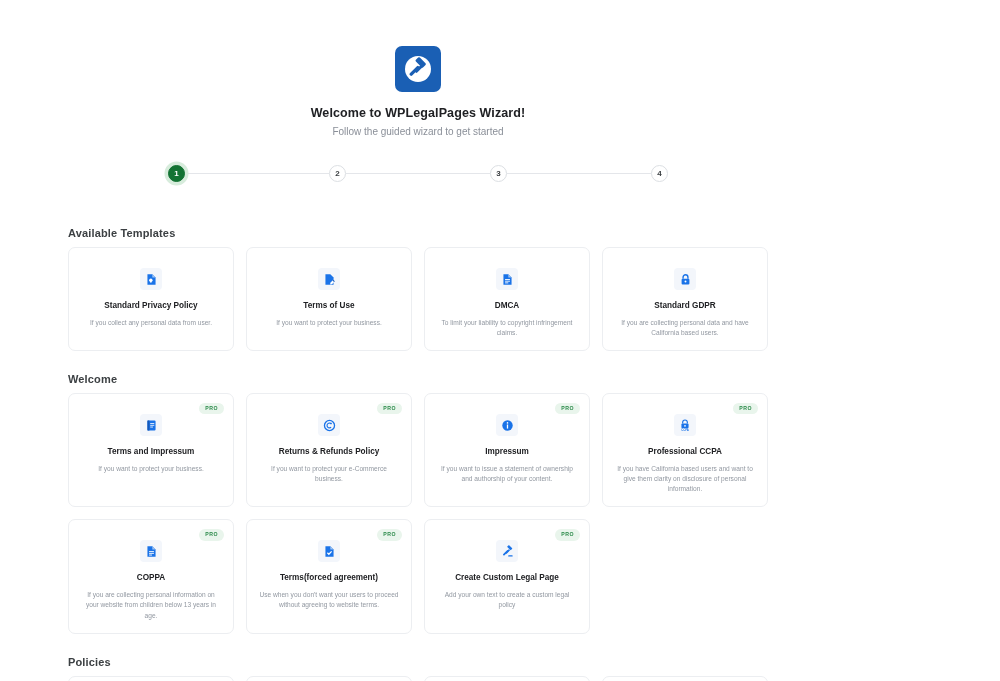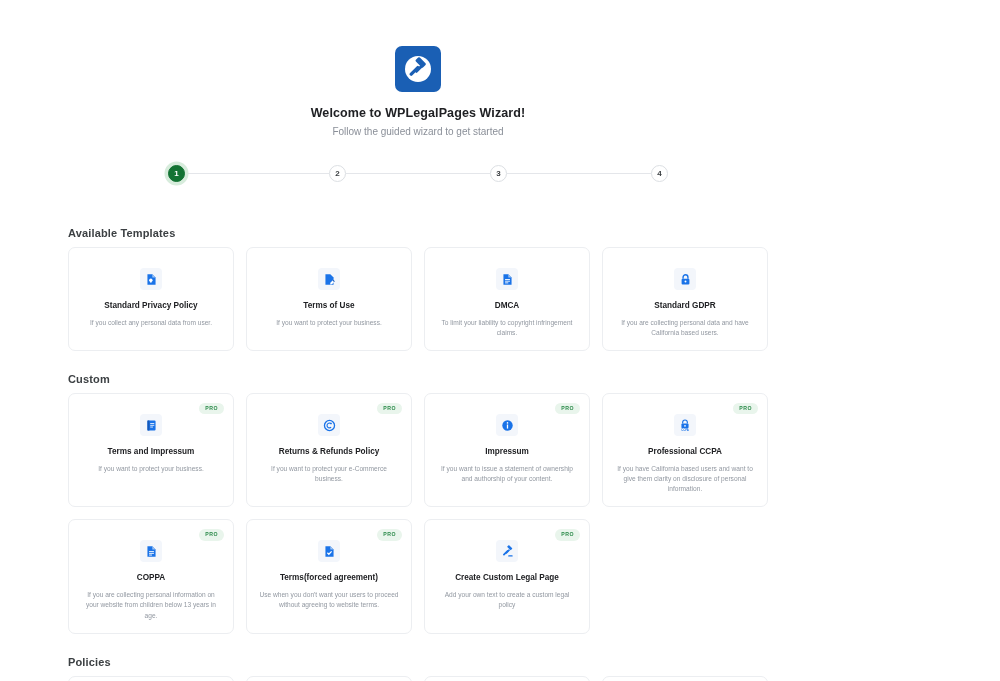--- a/index.html
+++ b/index.html
@@ -180,21 +180,21 @@
                 <rect x="3.2" y="7" width="9.6" height="7.2" rx="1.3" fill="#1a73e8"></rect>
                 <circle cx="8" cy="10.4" r="1.2" fill="#fff"></circle>
               </svg>
             </div>
             <div class="card-title">Standard GDPR</div>
             <div class="card-desc">If you are collecting personal data and have California based users.</div>
           </div>
         </div>
       </div>
       <div class="section">
-        <div class="section-title">Custom</div>
+        <div class="section-title">Welcome</div>
         <div class="grid">
           <div class="card">
             <span class="pro-badge">PRO</span>
             <div class="card-icon">
               <svg width="13" height="13" viewBox="0 0 16 16">
                 <rect x="3" y="1.8" width="10" height="12.4" rx="1.2" fill="#1a73e8"></rect>
                 <rect x="3" y="1.8" width="2.4" height="12.4" fill="#1558b8"></rect>
                 <g fill="#fff">
                   <rect x="6.4" y="5" width="5" height="1"></rect>
                   <rect x="6.4" y="7.2" width="5" height="1"></rect>

